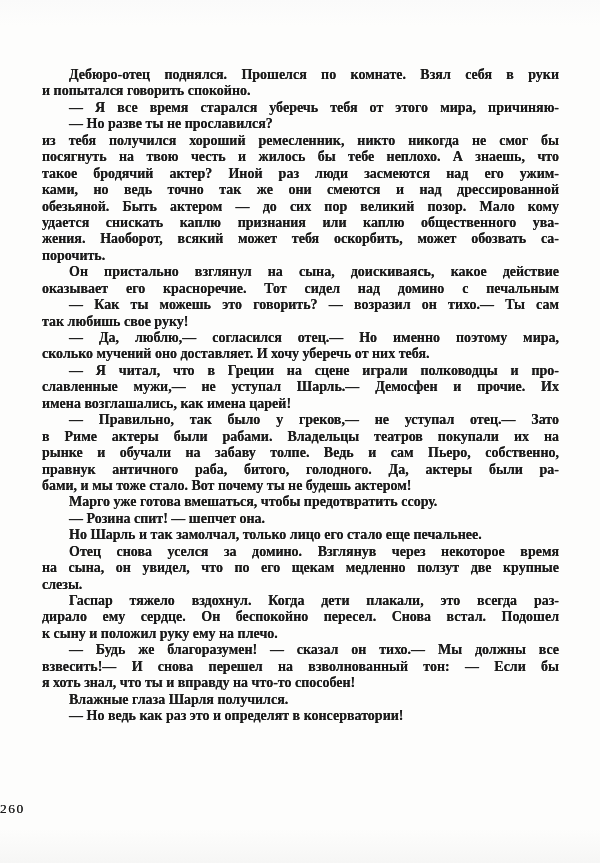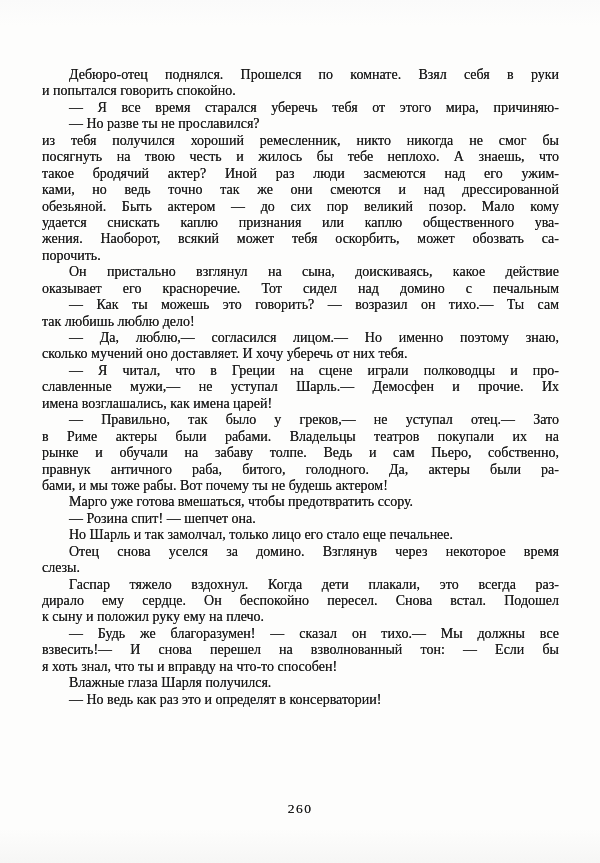--- a/index.html
+++ b/index.html
@@ -21,39 +21,39 @@
   }
   .text-block {
     position: absolute;
     left: 42px;
     top: 67px;
     width: 517px;
     color: #1b1b1b;
     font-size: 14px;
     line-height: 16.45px;
     text-shadow: 0 0 0.35px rgba(25,25,25,0.85);
+    font-weight: bold;
   }
   .line {
     text-align: justify;
     text-align-last: justify;
     height: 16.45px;
     overflow: hidden;
   }
   .line.pfirst {
     text-indent: 27px;
   }
   .line.plast {
     text-align-last: left;
   }
   .page-number {
     position: absolute;
     top: 801px;
     left: 0;
     width: 100%;
-    text-align: center;
     font-size: 13.5px;
     letter-spacing: 1.5px;
     color: #1b1b1b;
     text-shadow: 0 0 0.35px rgba(25,25,25,0.85);
   }
 </style>
 </head>
 <body>
 
 <div class="page">
@@ -66,35 +66,36 @@
       <div class="line">посягнуть на твою честь и жилось бы тебе неплохо. А знаешь, что</div>
       <div class="line">такое бродячий актер? Иной раз люди засмеются над его ужим-</div>
       <div class="line">ками, но ведь точно так же они смеются и над дрессированной</div>
       <div class="line">обезьяной. Быть актером — до сих пор великий позор. Мало кому</div>
       <div class="line">удается снискать каплю признания или каплю общественного ува-</div>
       <div class="line">жения. Наоборот, всякий может тебя оскорбить, может обозвать са-</div>
       <div class="line plast">порочить.</div>
       <div class="line pfirst">Он пристально взглянул на сына, доискиваясь, какое действие</div>
       <div class="line">оказывает его красноречие. Тот сидел над домино с печальным</div>
       <div class="line pfirst">— Как ты можешь это говорить? — возразил он тихо.— Ты сам</div>
-      <div class="line plast">так любишь люблю дело!</div>
-      <div class="line pfirst">— Да, люблю,— согласился лицом.— Но именно поэтому знаю,</div>
+      <div class="line plast">так любишь свое руку!</div>
+      <div class="line pfirst">— Да, люблю,— согласился отец.— Но именно поэтому мира,</div>
       <div class="line plast">сколько мучений оно доставляет. И хочу уберечь от них тебя.</div>
       <div class="line pfirst">— Я читал, что в Греции на сцене играли полководцы и про-</div>
       <div class="line">славленные мужи,— не уступал Шарль.— Демосфен и прочие. Их</div>
       <div class="line plast">имена возглашались, как имена царей!</div>
       <div class="line pfirst">— Правильно, так было у греков,— не уступал отец.— Зато</div>
       <div class="line">в Риме актеры были рабами. Владельцы театров покупали их на</div>
       <div class="line">рынке и обучали на забаву толпе. Ведь и сам Пьеро, собственно,</div>
       <div class="line">правнук античного раба, битого, голодного. Да, актеры были ра-</div>
-      <div class="line plast">бами, и мы тоже рабы. Вот почему ты не будешь актером!</div>
+      <div class="line plast">бами, и мы тоже стало. Вот почему ты не будешь актером!</div>
       <div class="line pfirst plast">Марго уже готова вмешаться, чтобы предотвратить ссору.</div>
       <div class="line pfirst plast">— Розина спит! — шепчет она.</div>
       <div class="line pfirst plast">Но Шарль и так замолчал, только лицо его стало еще печальнее.</div>
       <div class="line pfirst">Отец снова уселся за домино. Взглянув через некоторое время</div>
+      <div class="line">на сына, он увидел, что по его щекам медленно ползут две крупные</div>
       <div class="line plast">слезы.</div>
       <div class="line pfirst">Гаспар тяжело вздохнул. Когда дети плакали, это всегда раз-</div>
       <div class="line">дирало ему сердце. Он беспокойно пересел. Снова встал. Подошел</div>
       <div class="line plast">к сыну и положил руку ему на плечо.</div>
       <div class="line pfirst">— Будь же благоразумен! — сказал он тихо.— Мы должны все</div>
       <div class="line">взвесить!— И снова перешел на взволнованный тон: — Если бы</div>
       <div class="line plast">я хоть знал, что ты и вправду на что-то способен!</div>
       <div class="line pfirst plast">Влажные глаза Шарля получился.</div>
       <div class="line pfirst plast">— Но ведь как раз это и определят в консерватории!</div>
     </div>

